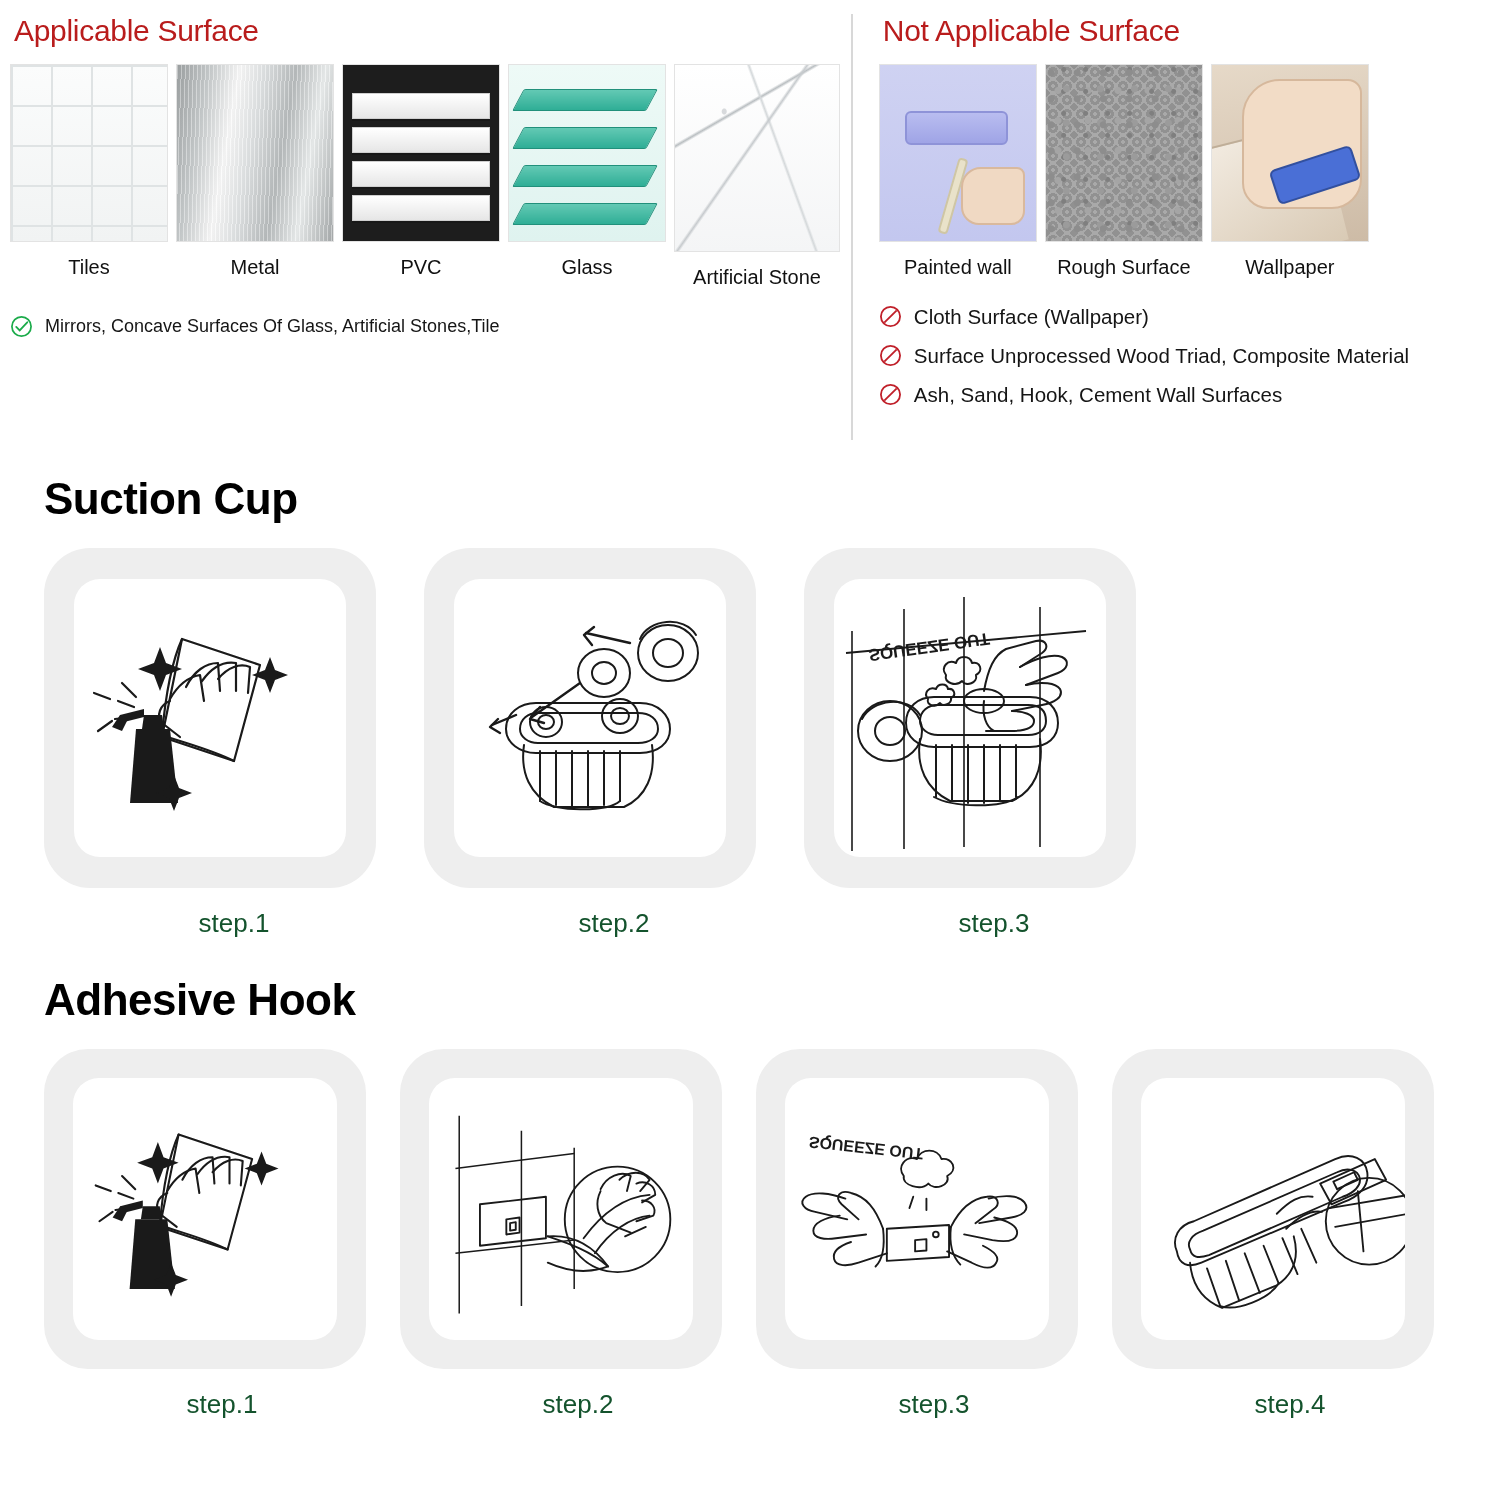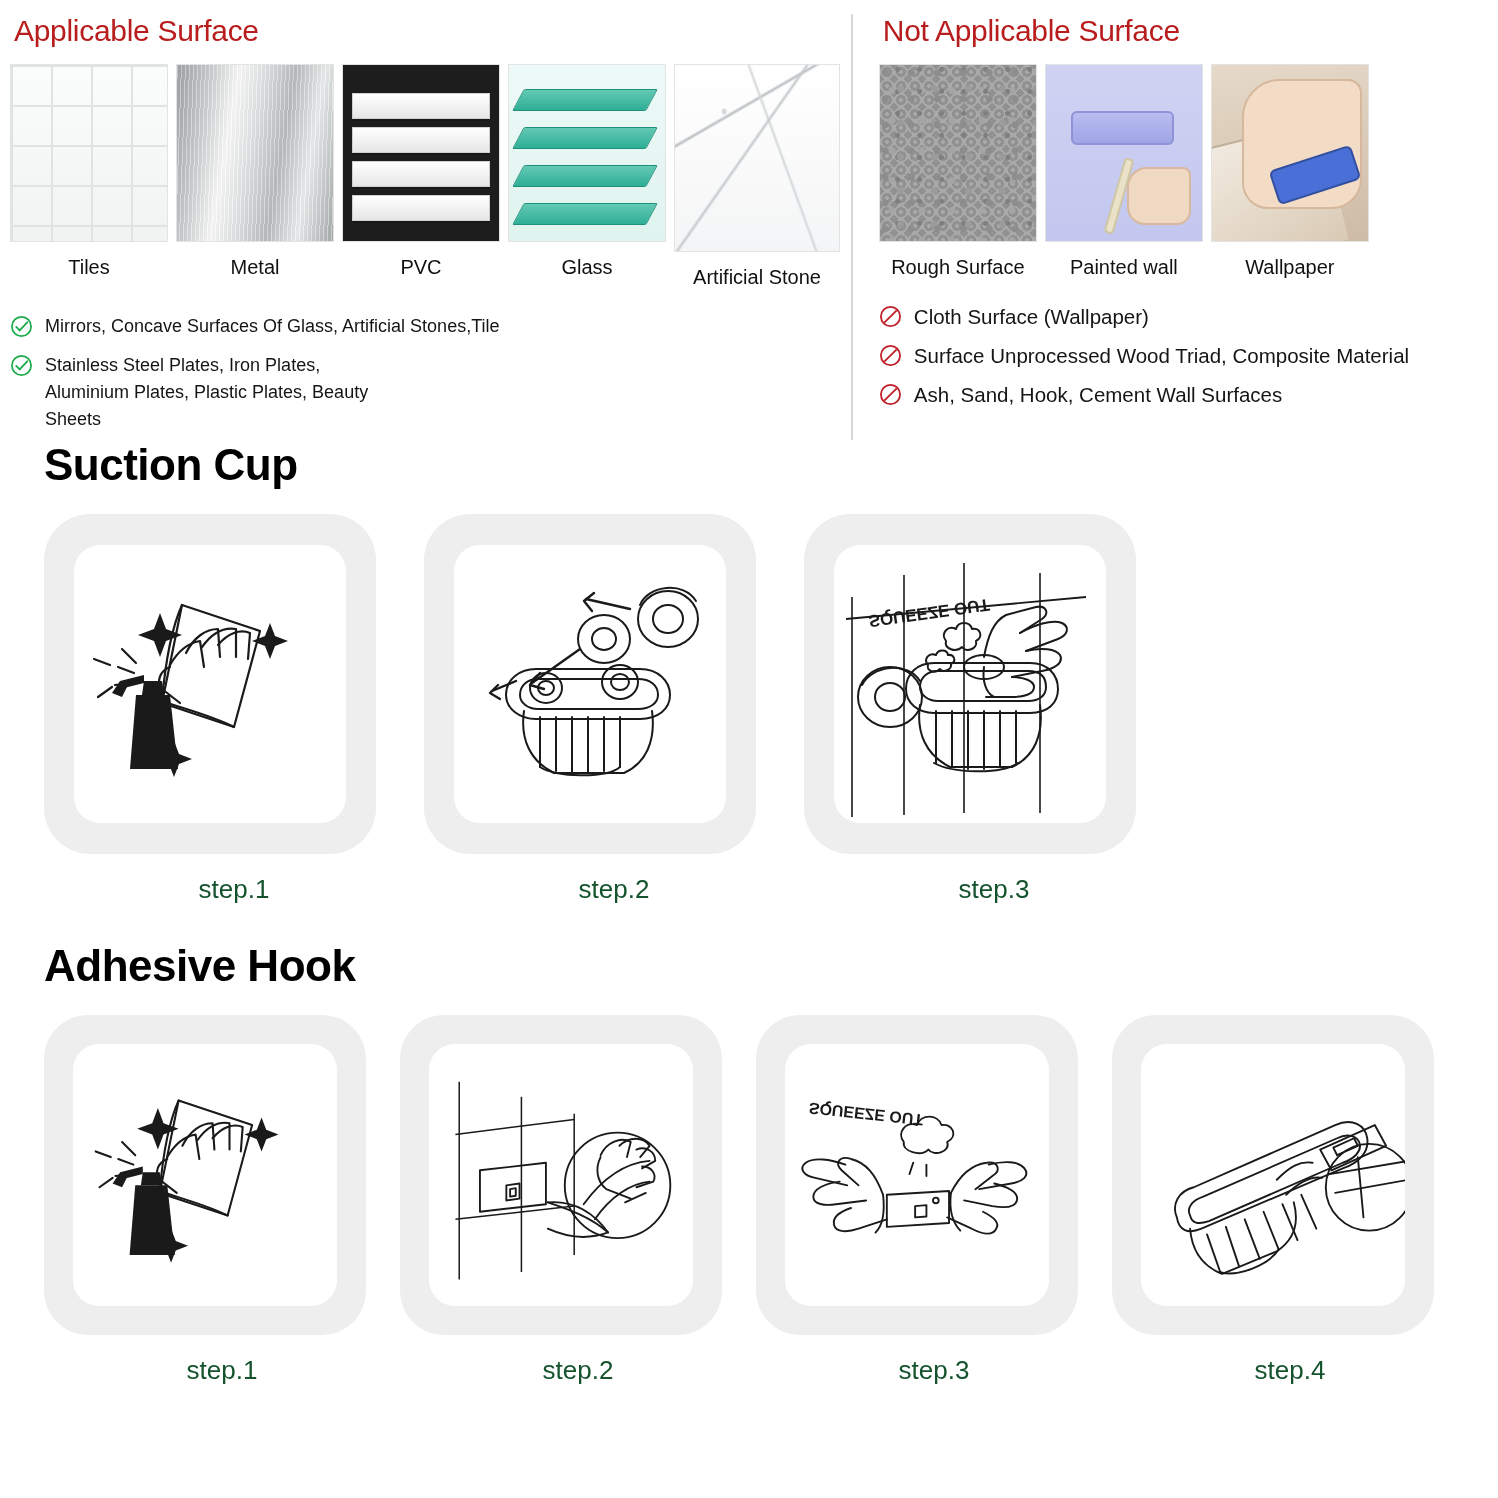--- a/index.html
+++ b/index.html
@@ -164,21 +164,21 @@
     display:flex; align-items:center; justify-content:center;
   }
   .panel-inner {
     width: 272px; height: 278px;
     background:#fff; border-radius: 26px;
     position:relative; overflow:hidden;
   }
   .step-label { font-size: 26px; margin-top: 20px; color:#14532d; }
   .panel-svg { width:100%; height:100%; display:block; }
 
-  .sec-suction { }
+  .sec-suction { margin-top: 34px; }
   .sec-adhesive { margin-top: 36px; }
   .steps-4 .panel { width: 322px; height: 320px; border-radius: 44px; }
   .steps-4 .panel-inner { width: 264px; height: 262px; }
   .steps-4 .step { width: 356px; }
   .steps-3 .step { width: 380px; }
 </style>
 </head>
 <body>
 
 <div class="top">
@@ -232,51 +232,42 @@
     <div class="bullets">
       <div class="bullet">
         <span class="ic">
           <svg viewBox="0 0 24 24" width="23" height="23">
               <circle cx="12" cy="12" r="10" fill="none" stroke="#1bab4a" stroke-width="1.8"></circle>
               <path d="M6.5 12.4l3.6 3.6L18 7.6" fill="none" stroke="#1bab4a" stroke-width="1.9" stroke-linecap="round"></path>
             </svg>
         </span>
         <span class="bullet-text">Mirrors, Concave Surfaces Of Glass, Artificial Stones,Tile</span>
       </div>
-      <div class="bullet">
-        <span class="ic">
-          <svg viewBox="0 0 24 24" width="23" height="23">
-              <circle cx="12" cy="12" r="10" fill="none" stroke="#1bab4a" stroke-width="1.8"></circle>
-              <path d="M6.5 12.4l3.6 3.6L18 7.6" fill="none" stroke="#1bab4a" stroke-width="1.9" stroke-linecap="round"></path>
-            </svg>
-        </span>
-        <span class="bullet-text" style="max-width:330px; display:block;">Stainless Steel Plates, Iron Plates, Aluminium Plates, Plastic Plates, Beauty Sheets</span>
-      </div>
     </div>
   </div>
 
   <div class="col-right">
     <div class="sec-title">Not Applicable Surface</div>
 
     <div class="thumbs">
-      <div class="thumb-cell">
-        <div class="thumb">
-            <div class="rough-art"></div>
-          </div>
-        <div class="caption">Rough Surface</div>
-      </div>
       <div class="thumb-cell">
         <div class="thumb">
           <div class="paint-art">
             <div class="roller"></div>
             <div class="roller-handle"></div>
             <div class="roller-hand"></div>
           </div>
         </div>
         <div class="caption">Painted wall</div>
+      </div>
+      <div class="thumb-cell">
+        <div class="thumb">
+            <div class="rough-art"></div>
+          </div>
+        <div class="caption">Rough Surface</div>
       </div>
       <div class="thumb-cell">
         <div class="thumb">
           <div class="wall-art">
             <div class="wall-peel"></div>
             <div class="wall-hand"></div>
             <div class="wall-scraper"></div>
           </div>
         </div>
         <div class="caption">Wallpaper</div>

